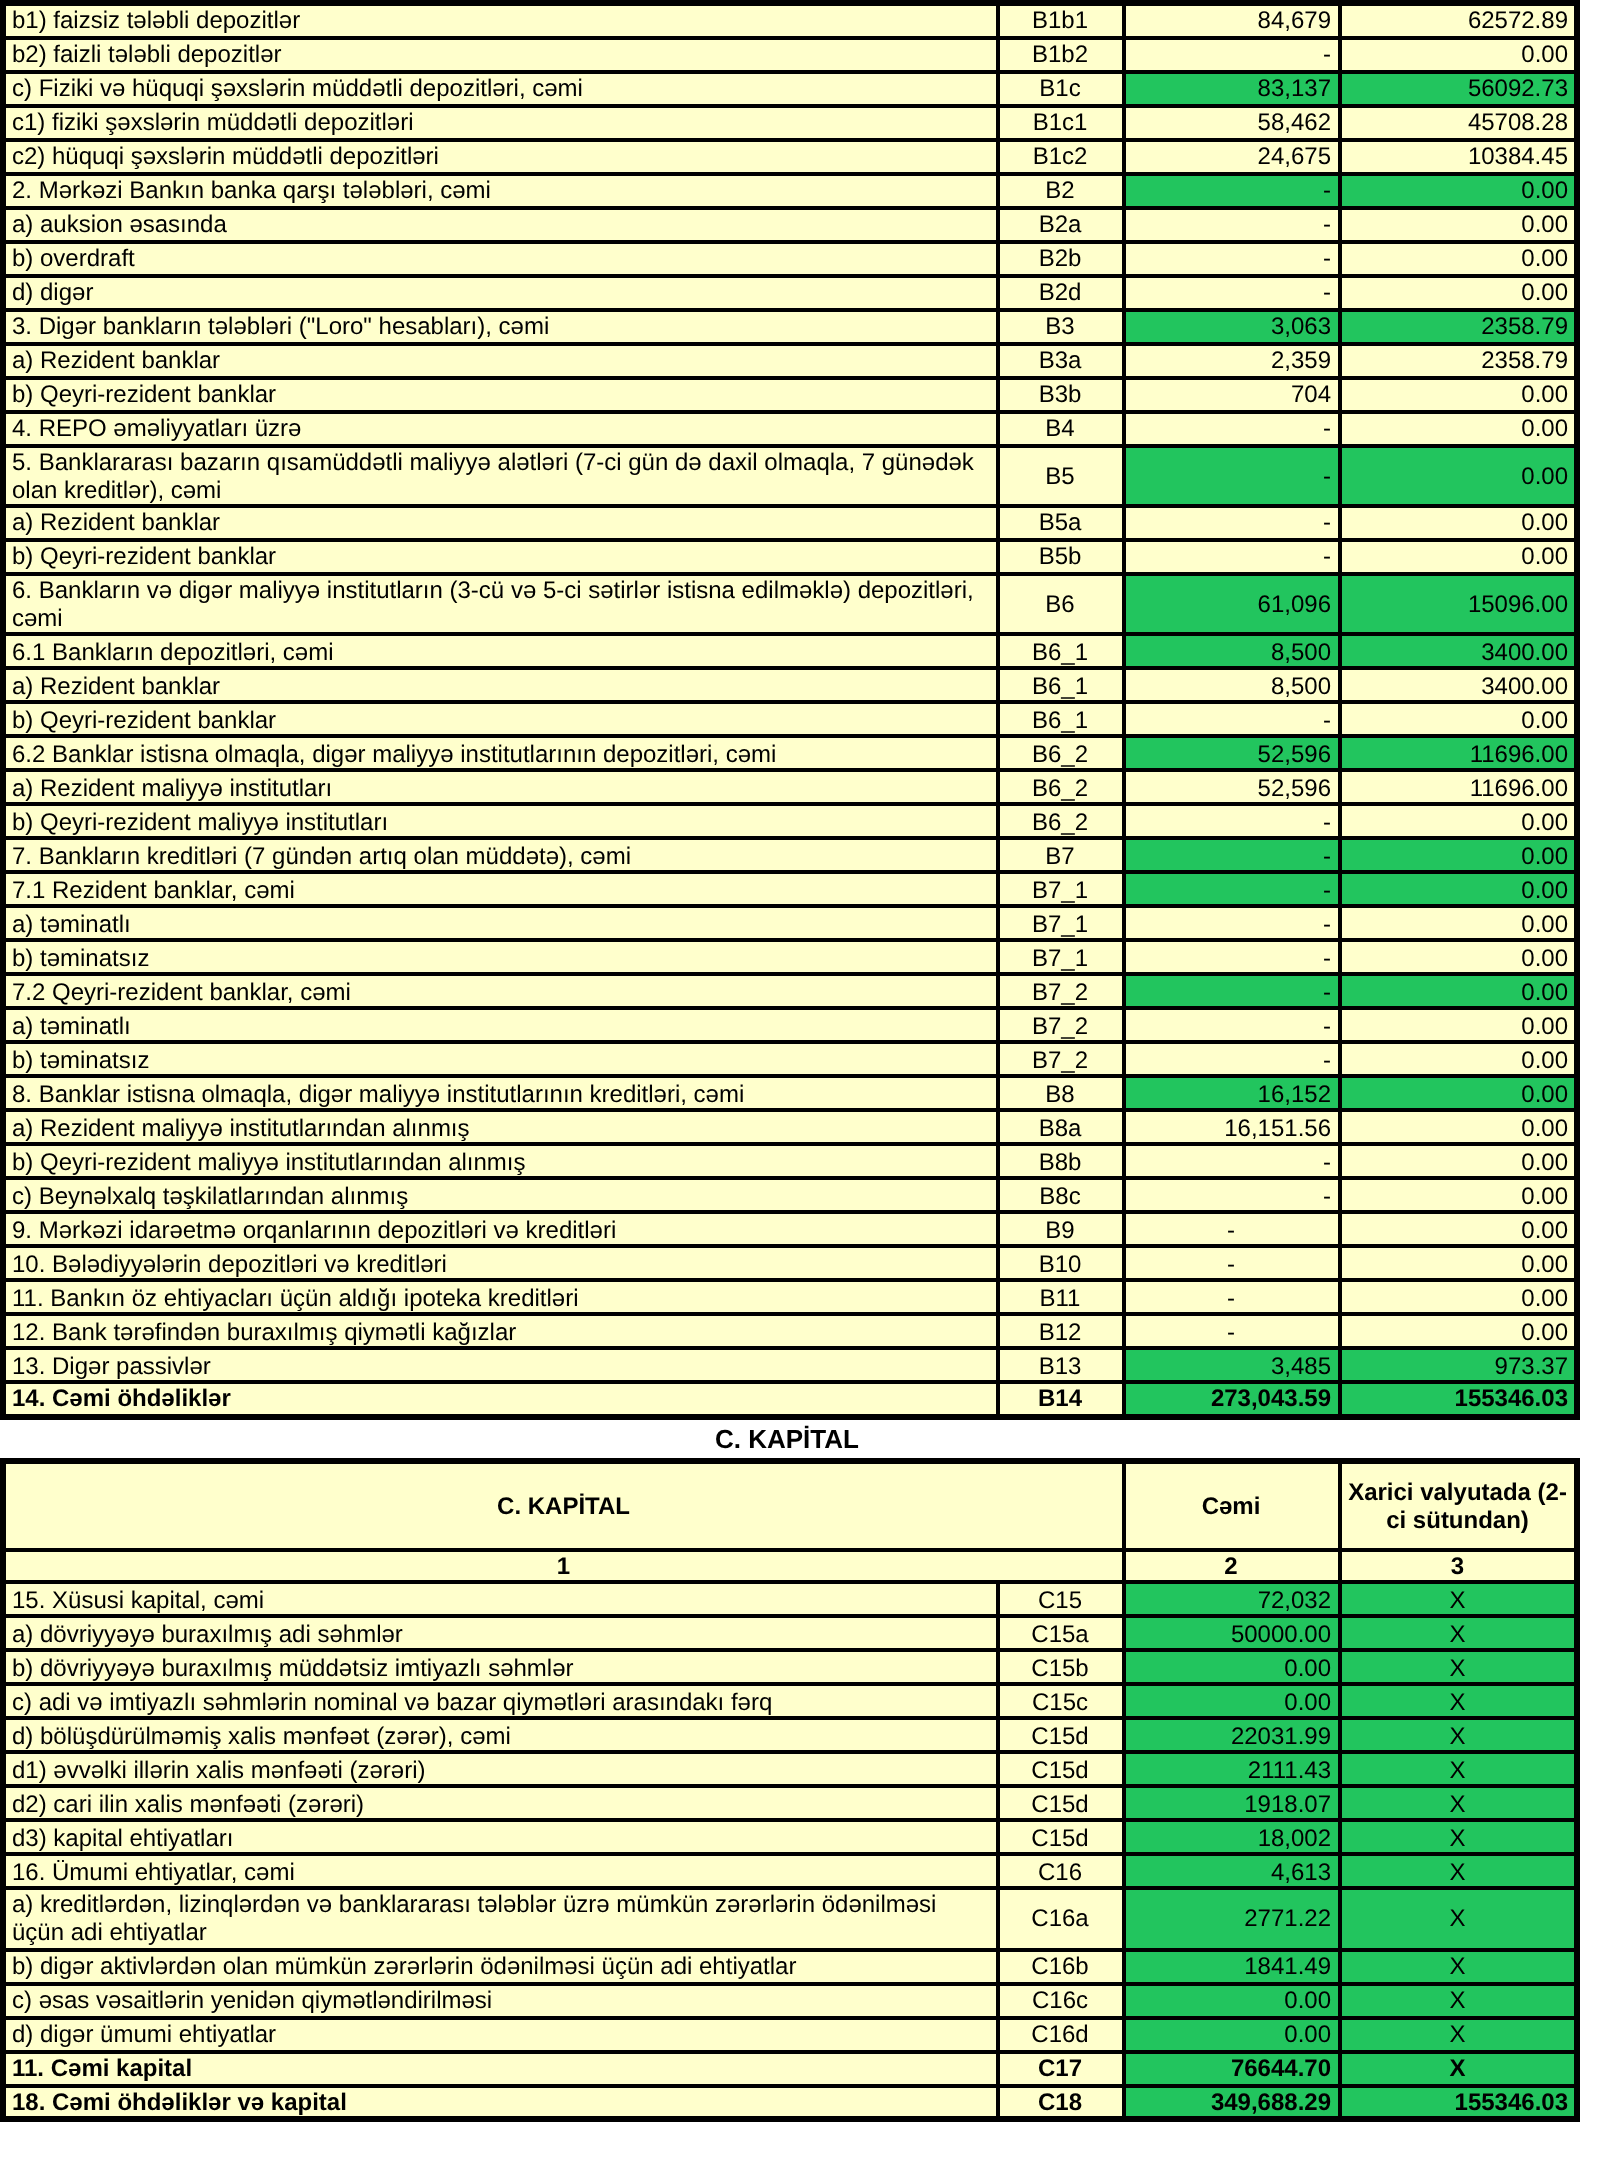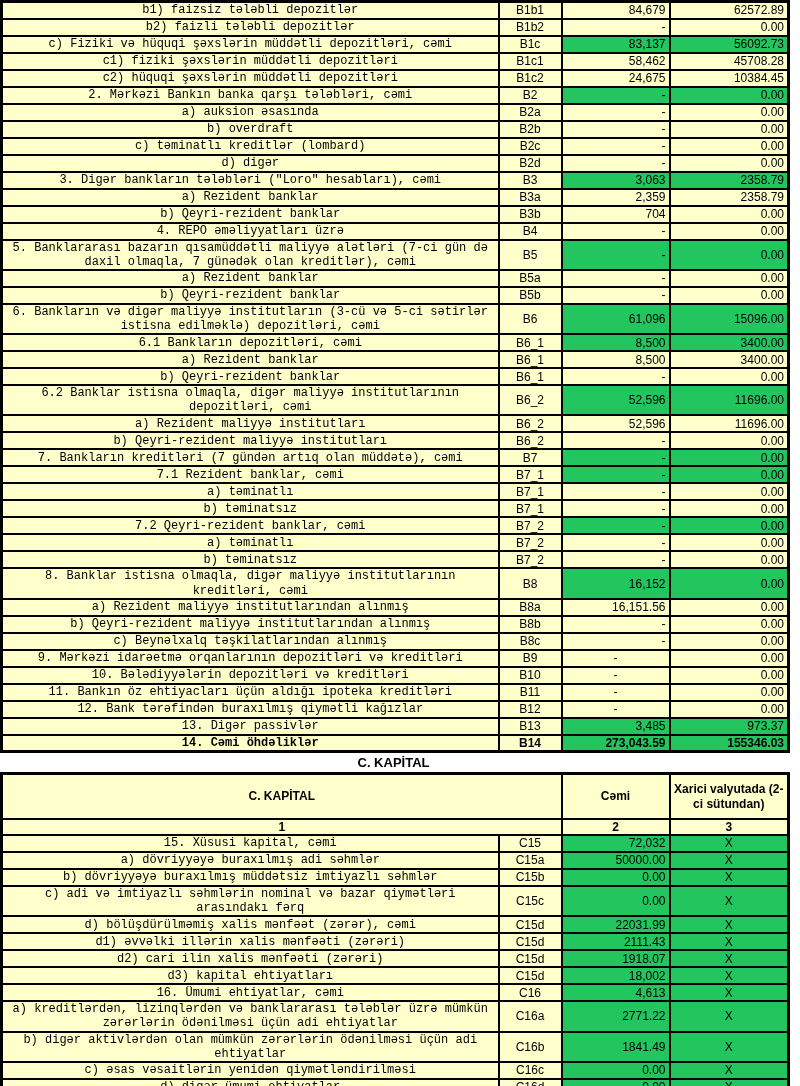--- a/index.html
+++ b/index.html
@@ -22,21 +22,21 @@
     font-size: 12px;
     line-height: 1.18;
     vertical-align: middle;
     overflow: hidden;
     background: #FFFFCC;
   }
   table.grid tr { height: 17px; }
   table.grid tr.tall { height: 22px; }
   table.grid tr.bold td { font-weight: bold; }
 
-  td.desc { text-align: center; font-family: Liberation Mono, monospace; }
+  td.desc { text-align: left; }
   td.indent-0 { padding-left: 3px; }
   td.indent-1 { padding-left: 22px; margin-left: 41px; }
   td.indent-2 { padding-left: 36px; }
 
   td.code { text-align: center; padding: 0 1px; margin-left: 22px; }
 
   td.val { text-align: right; padding-right: 4px; background: #ffffff; }
   td.val.shaded { background: #22c55e; }
   td.val.center { text-align: center; padding-right: 3px; }
 
@@ -100,26 +100,20 @@
         </tr>
         <tr>
           <td class="desc indent-1">a) auksion əsasında</td>
           <td class="code">B2a</td>
           <td class="val">-</td>
           <td class="val">0.00</td>
         </tr>
         <tr>
           <td class="desc indent-1">b) overdraft</td>
           <td class="code">B2b</td>
-          <td class="val">-</td>
-          <td class="val">0.00</td>
-        </tr>
-        <tr>
-          <td class="desc indent-1">c) təminatlı kreditlər (lombard)</td>
-          <td class="code">B2c</td>
           <td class="val">-</td>
           <td class="val">0.00</td>
         </tr>
         <tr>
           <td class="desc indent-1">d) digər</td>
           <td class="code">B2d</td>
           <td class="val">-</td>
           <td class="val">0.00</td>
         </tr>
         <tr>

